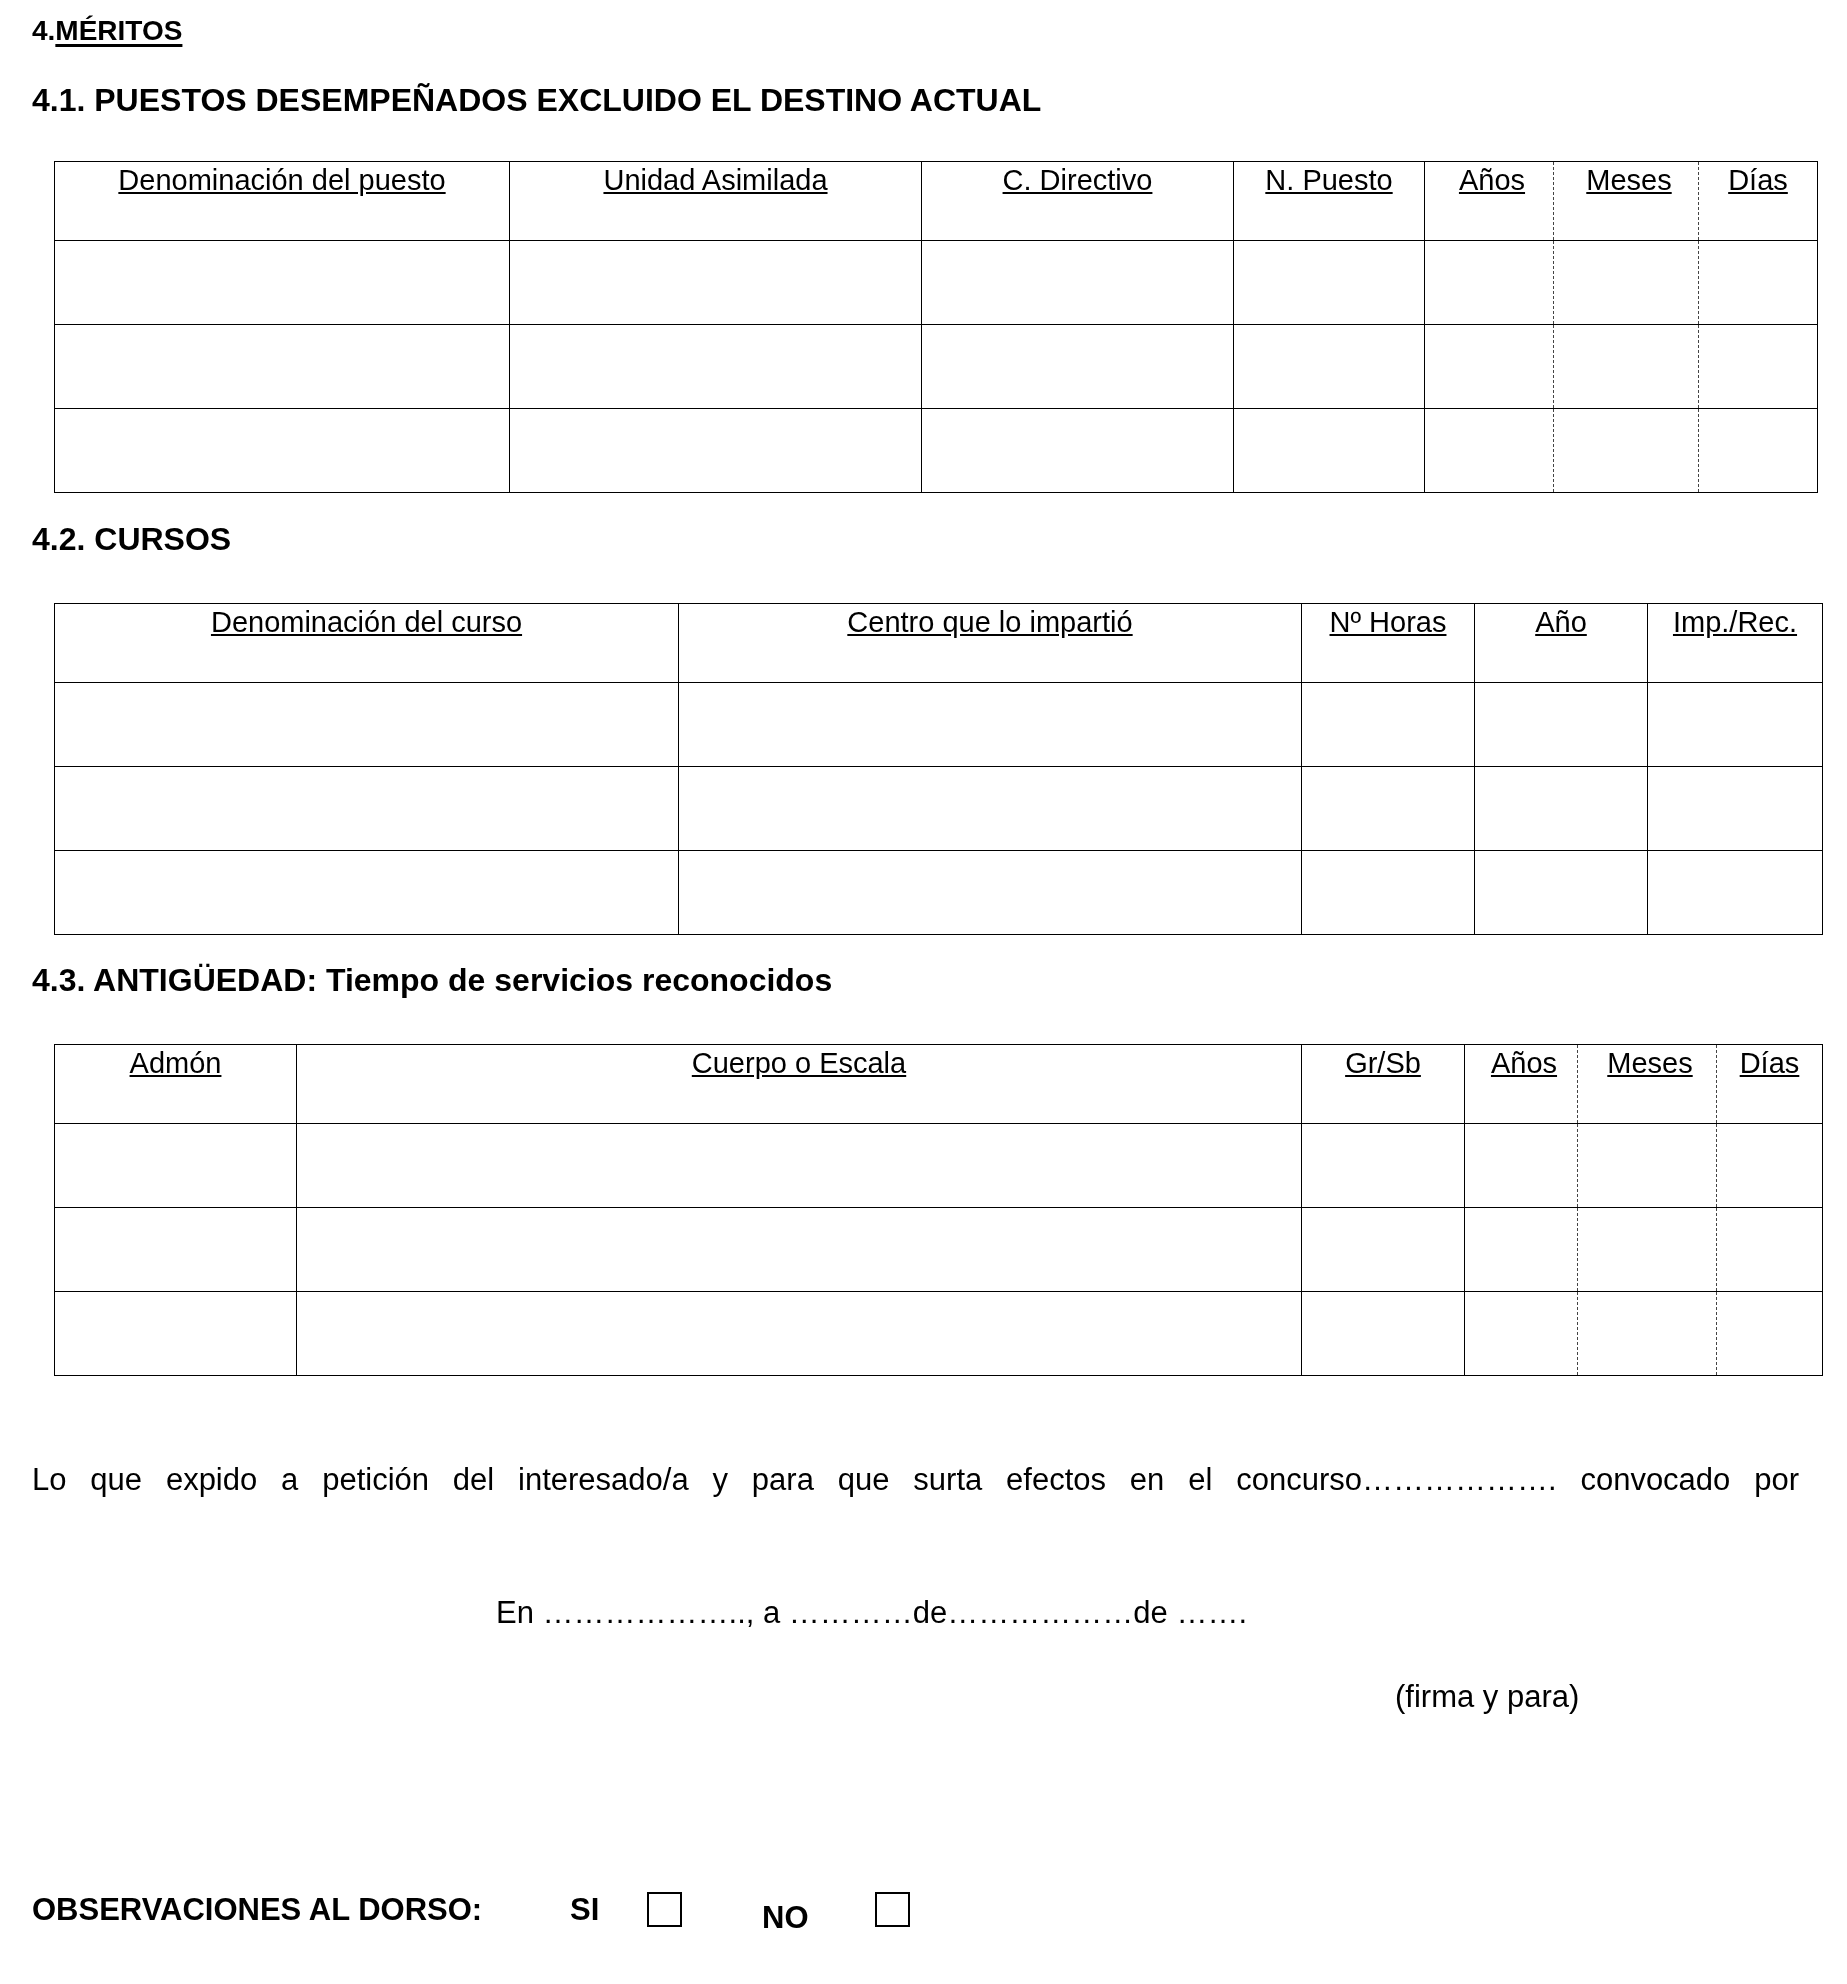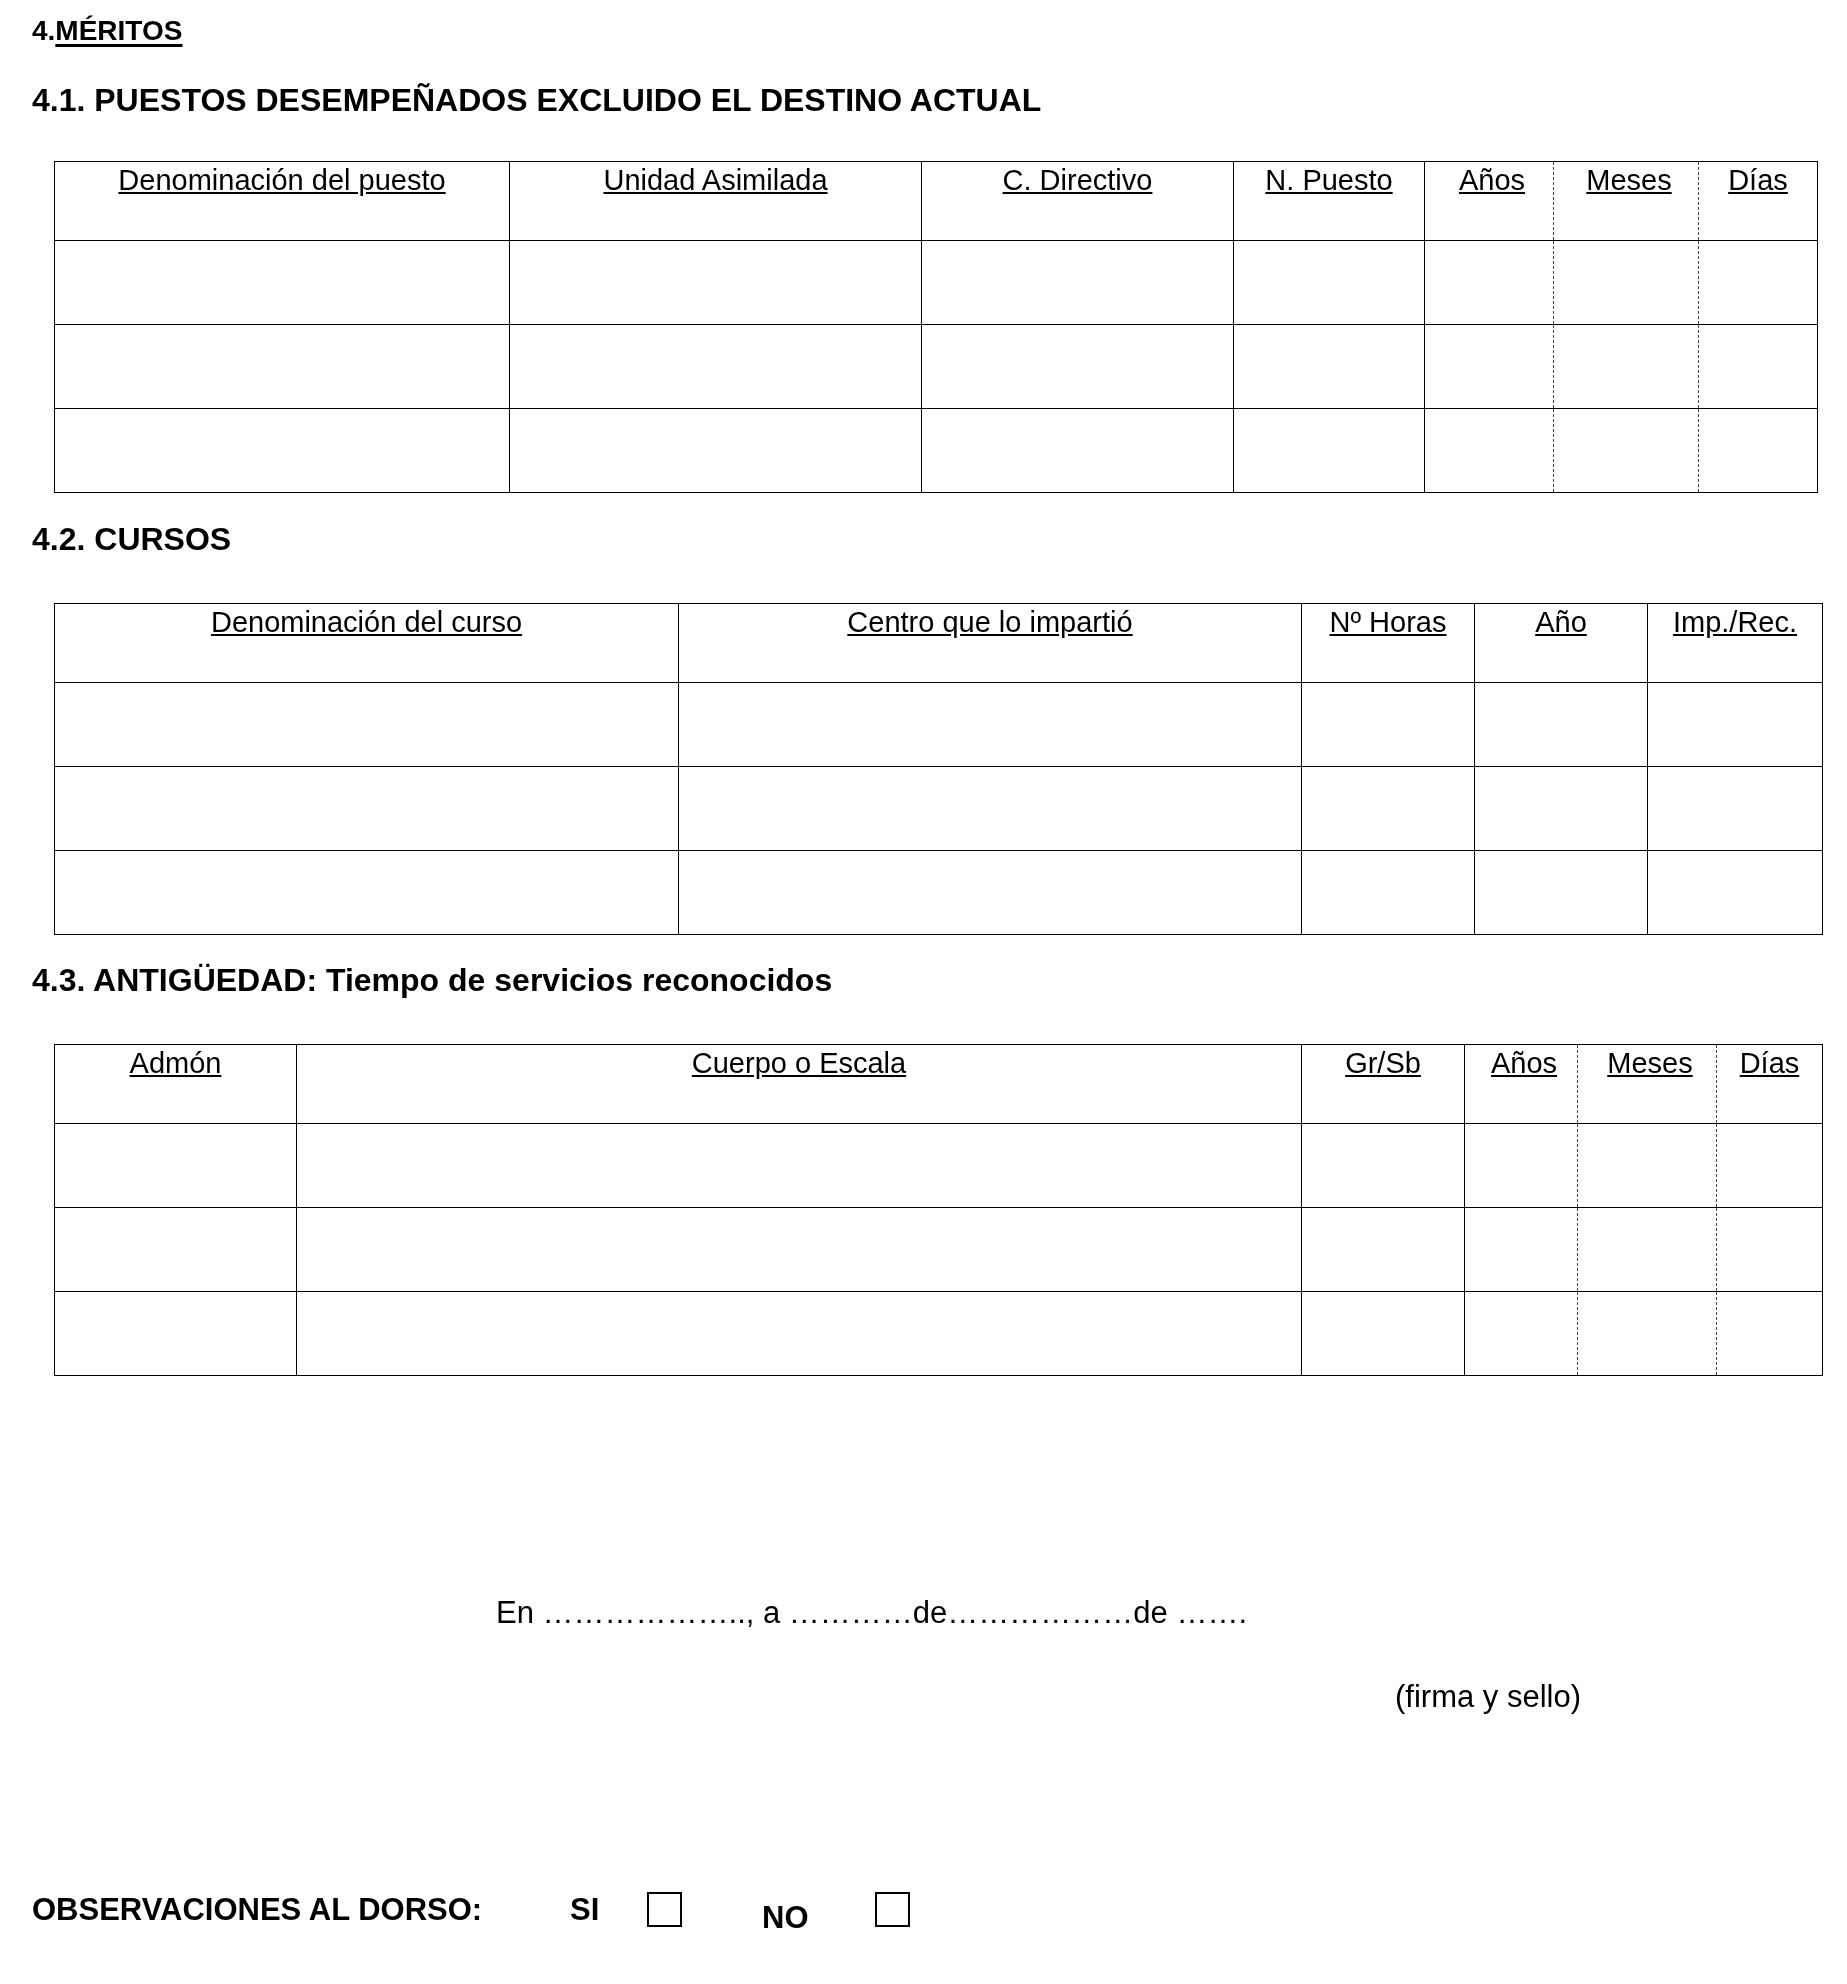--- a/index.html
+++ b/index.html
@@ -164,24 +164,25 @@
     <td></td>
     <td></td>
     <td class="dr"></td>
     <td class="dl dr"></td>
     <td class="dl"></td>
   </tr>
 </tbody>
   </table>
 
 <div class="abs para" style="top:1449px;">
+  <div style="text-align:justify; text-align-last:justify;">Lo que expido a petición del interesado/a y para que surta efectos en el concurso………………. convocado por</div>
 </div>
 
 <div class="abs center-line">En ……………….., a …………de………………de …….</div>
 
-<div class="abs sign">(firma y sello)</div>
+<div class="abs sign">(firma y para)</div>
 
 <div class="abs obs">OBSERVACIONES AL DORSO:</div>
 <div class="abs obs" style="left:570px;">SI</div>
 <div class="abs chk" style="left:647px; top:1892px;"></div>
 <div class="abs obs" style="left:762px;margin-top:8px;">NO</div>
 <div class="abs chk" style="left:875px; top:1892px;"></div>
 
 
 </body></html>

